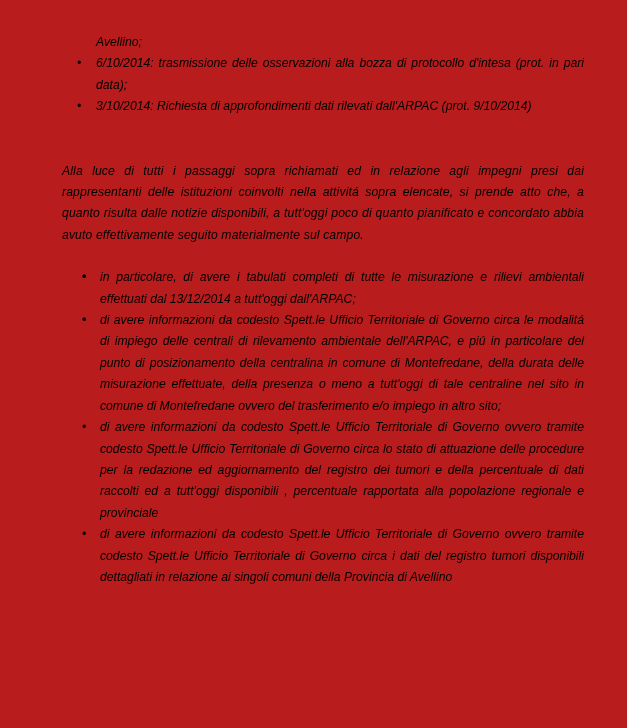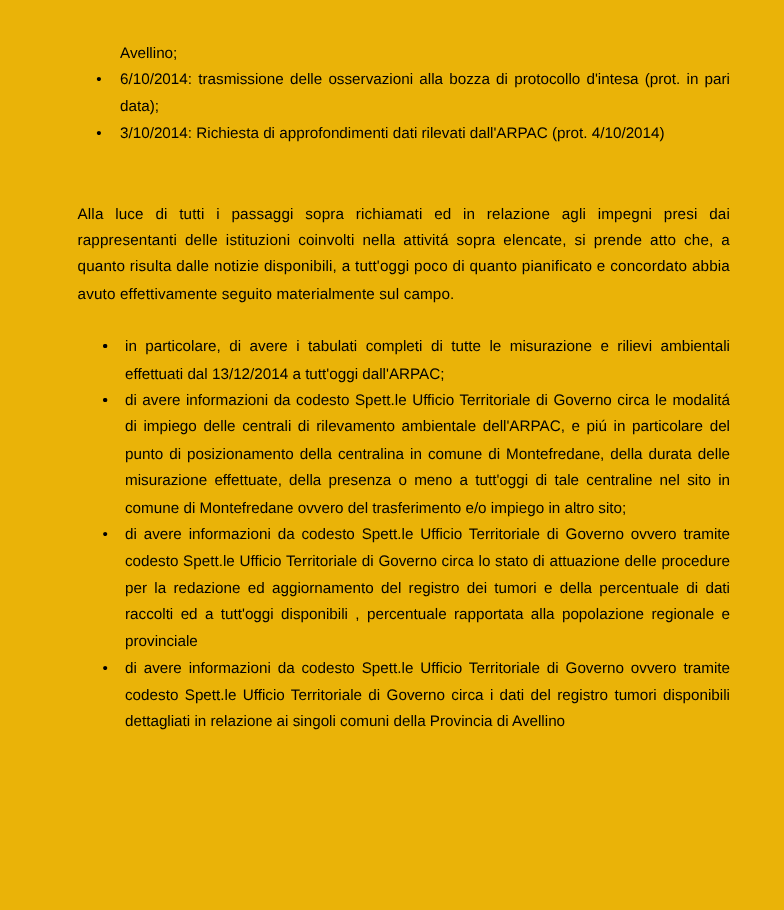--- a/index.html
+++ b/index.html
@@ -11,21 +11,22 @@
     width: 627px;
     height: 728px;
     font-family: "Liberation Sans", "DejaVu Sans", sans-serif;
     color: #000000;
     overflow: hidden;
   }
   .page {
     position: relative;
     width: 627px;
     height: 728px;
-    background: #eab308;
+    background: #b91c1c;
+    font-style: italic;
   }
   .content {
     position: absolute;
     left: 62px;
     top: 32px;
     width: 522px;
   }
   .para {
     font-size: 12.2px;
     line-height: 21.4px;
@@ -87,21 +88,21 @@
 
     <p class="cont-line">Avellino;</p>
 
     <ul class="bullets lvl1">
       <li>
         <span class="marker">•</span>
         <span>6/10/2014: trasmissione delle osservazioni alla bozza di protocollo d'intesa (prot. in pari data);</span>
       </li>
       <li>
         <span class="marker">•</span>
-        <span>3/10/2014: Richiesta di approfondimenti dati rilevati dall'ARPAC (prot. 4/10/2014)</span>
+        <span>3/10/2014: Richiesta di approfondimenti dati rilevati dall'ARPAC (prot. 9/10/2014)</span>
       </li>
     </ul>
 
     <div class="gap-lg"></div>
 
     <p class="para">Alla luce di tutti i passaggi sopra richiamati ed in relazione agli impegni presi dai rappresentanti delle istituzioni coinvolti nella attivitá sopra elencate, si prende atto che, a quanto risulta dalle notizie disponibili,  a tutt'oggi poco di quanto pianificato e concordato  abbia avuto effettivamente seguito materialmente sul campo.</p>
 
     <div class="gap-sm"></div>
 
 

